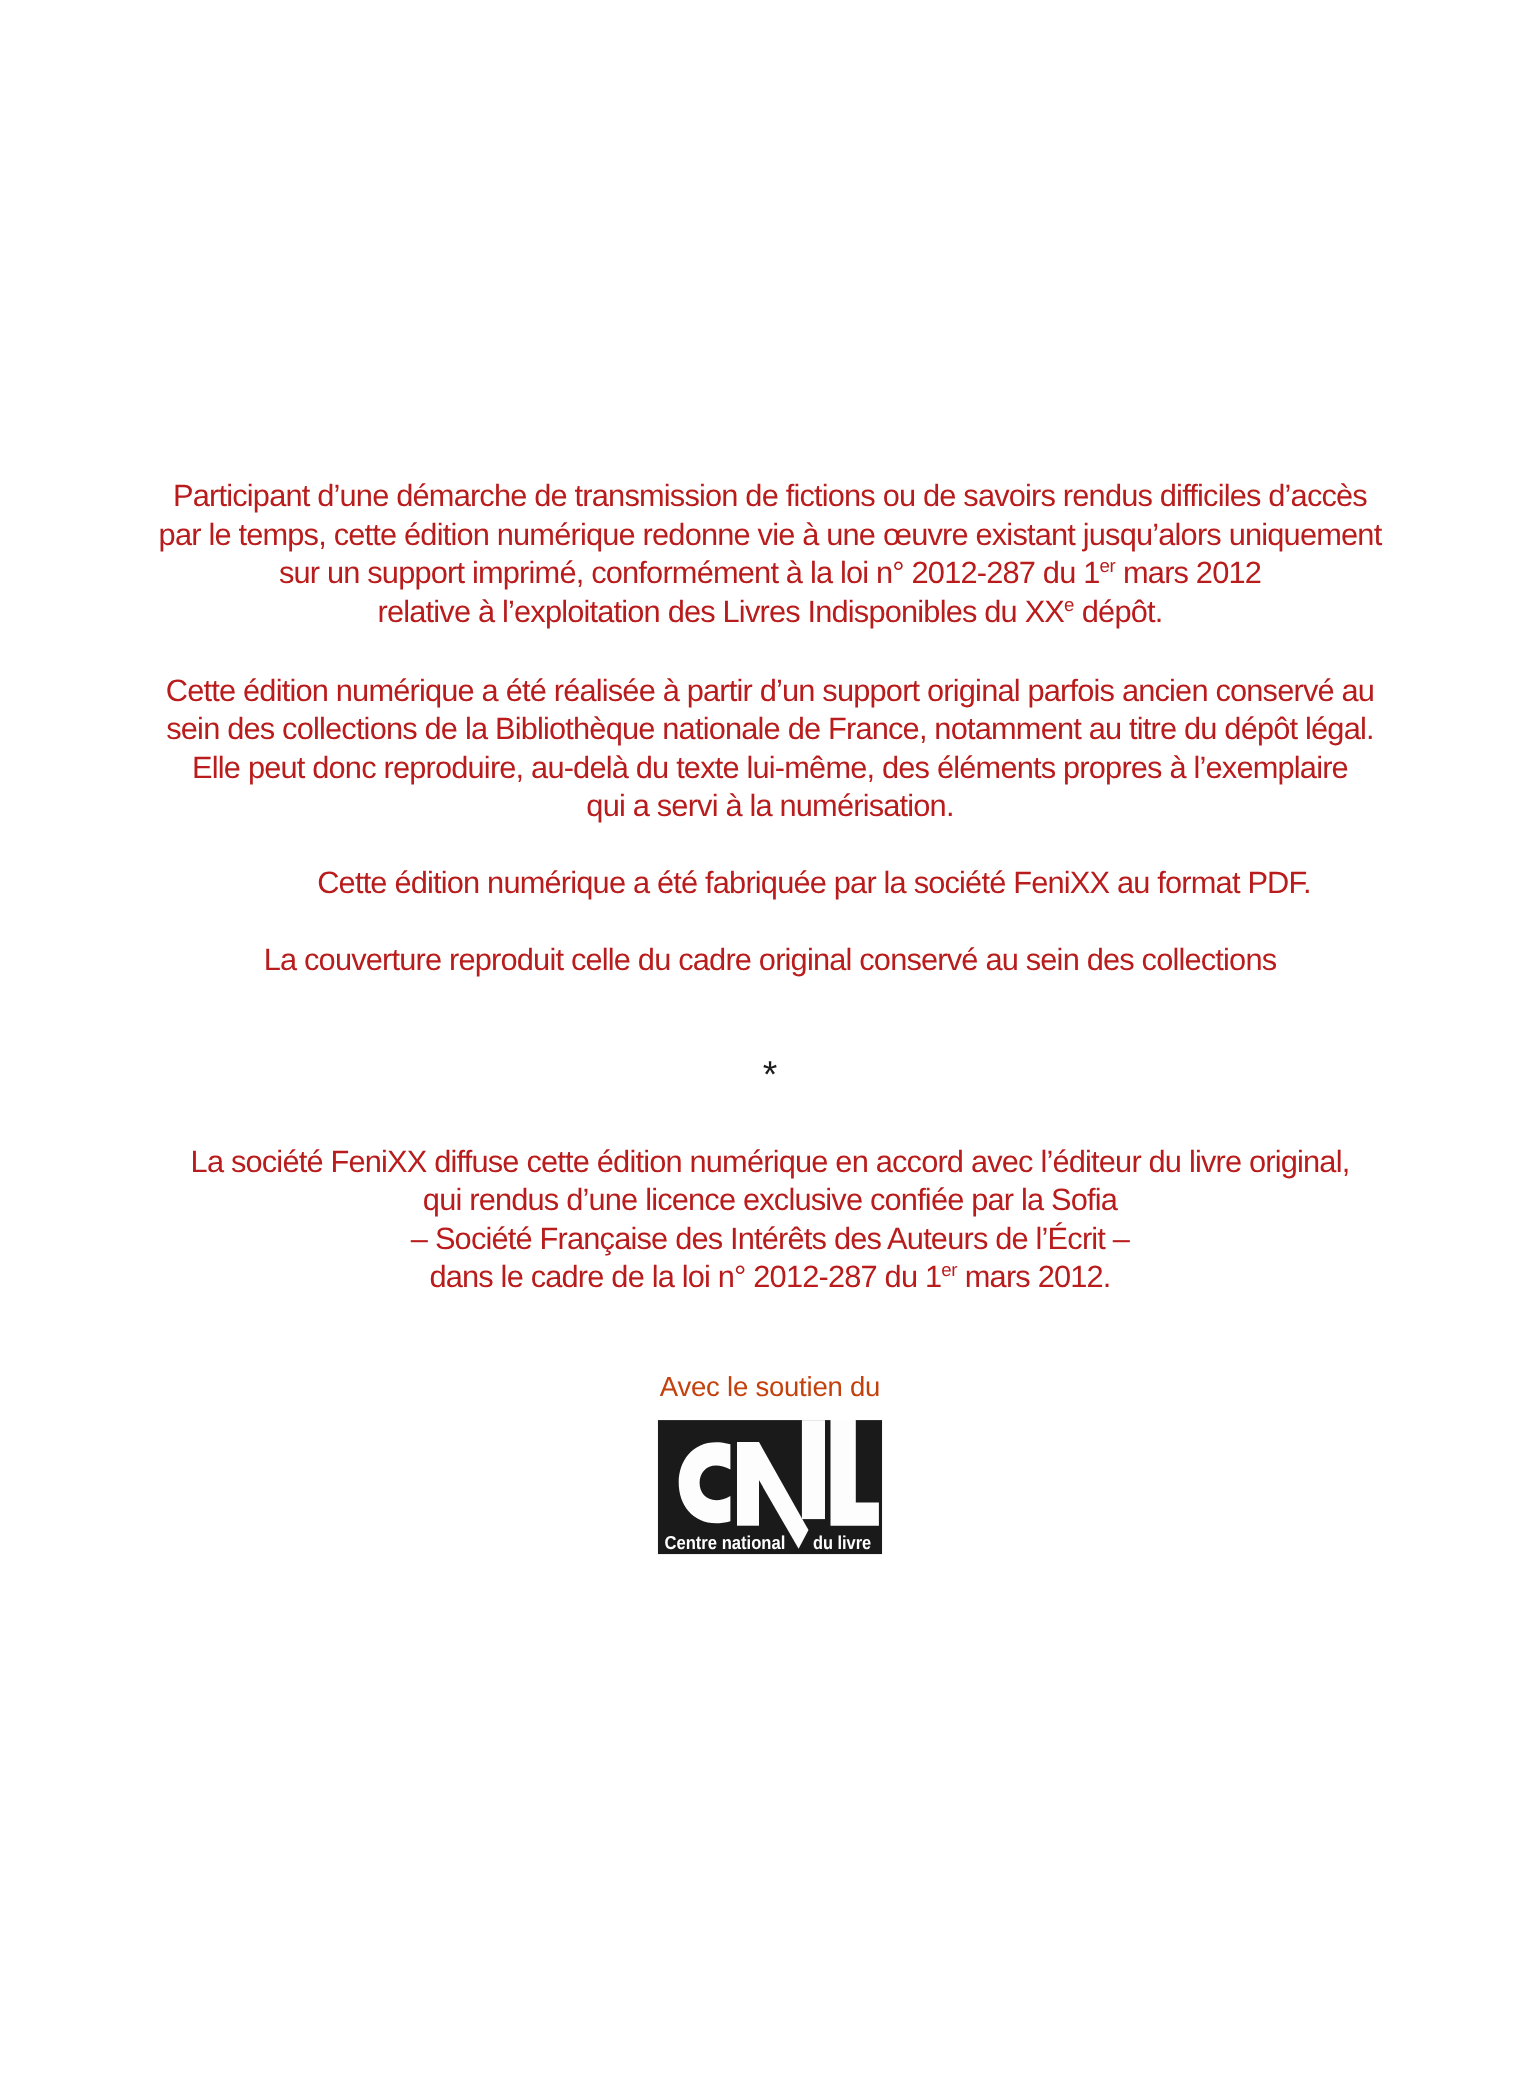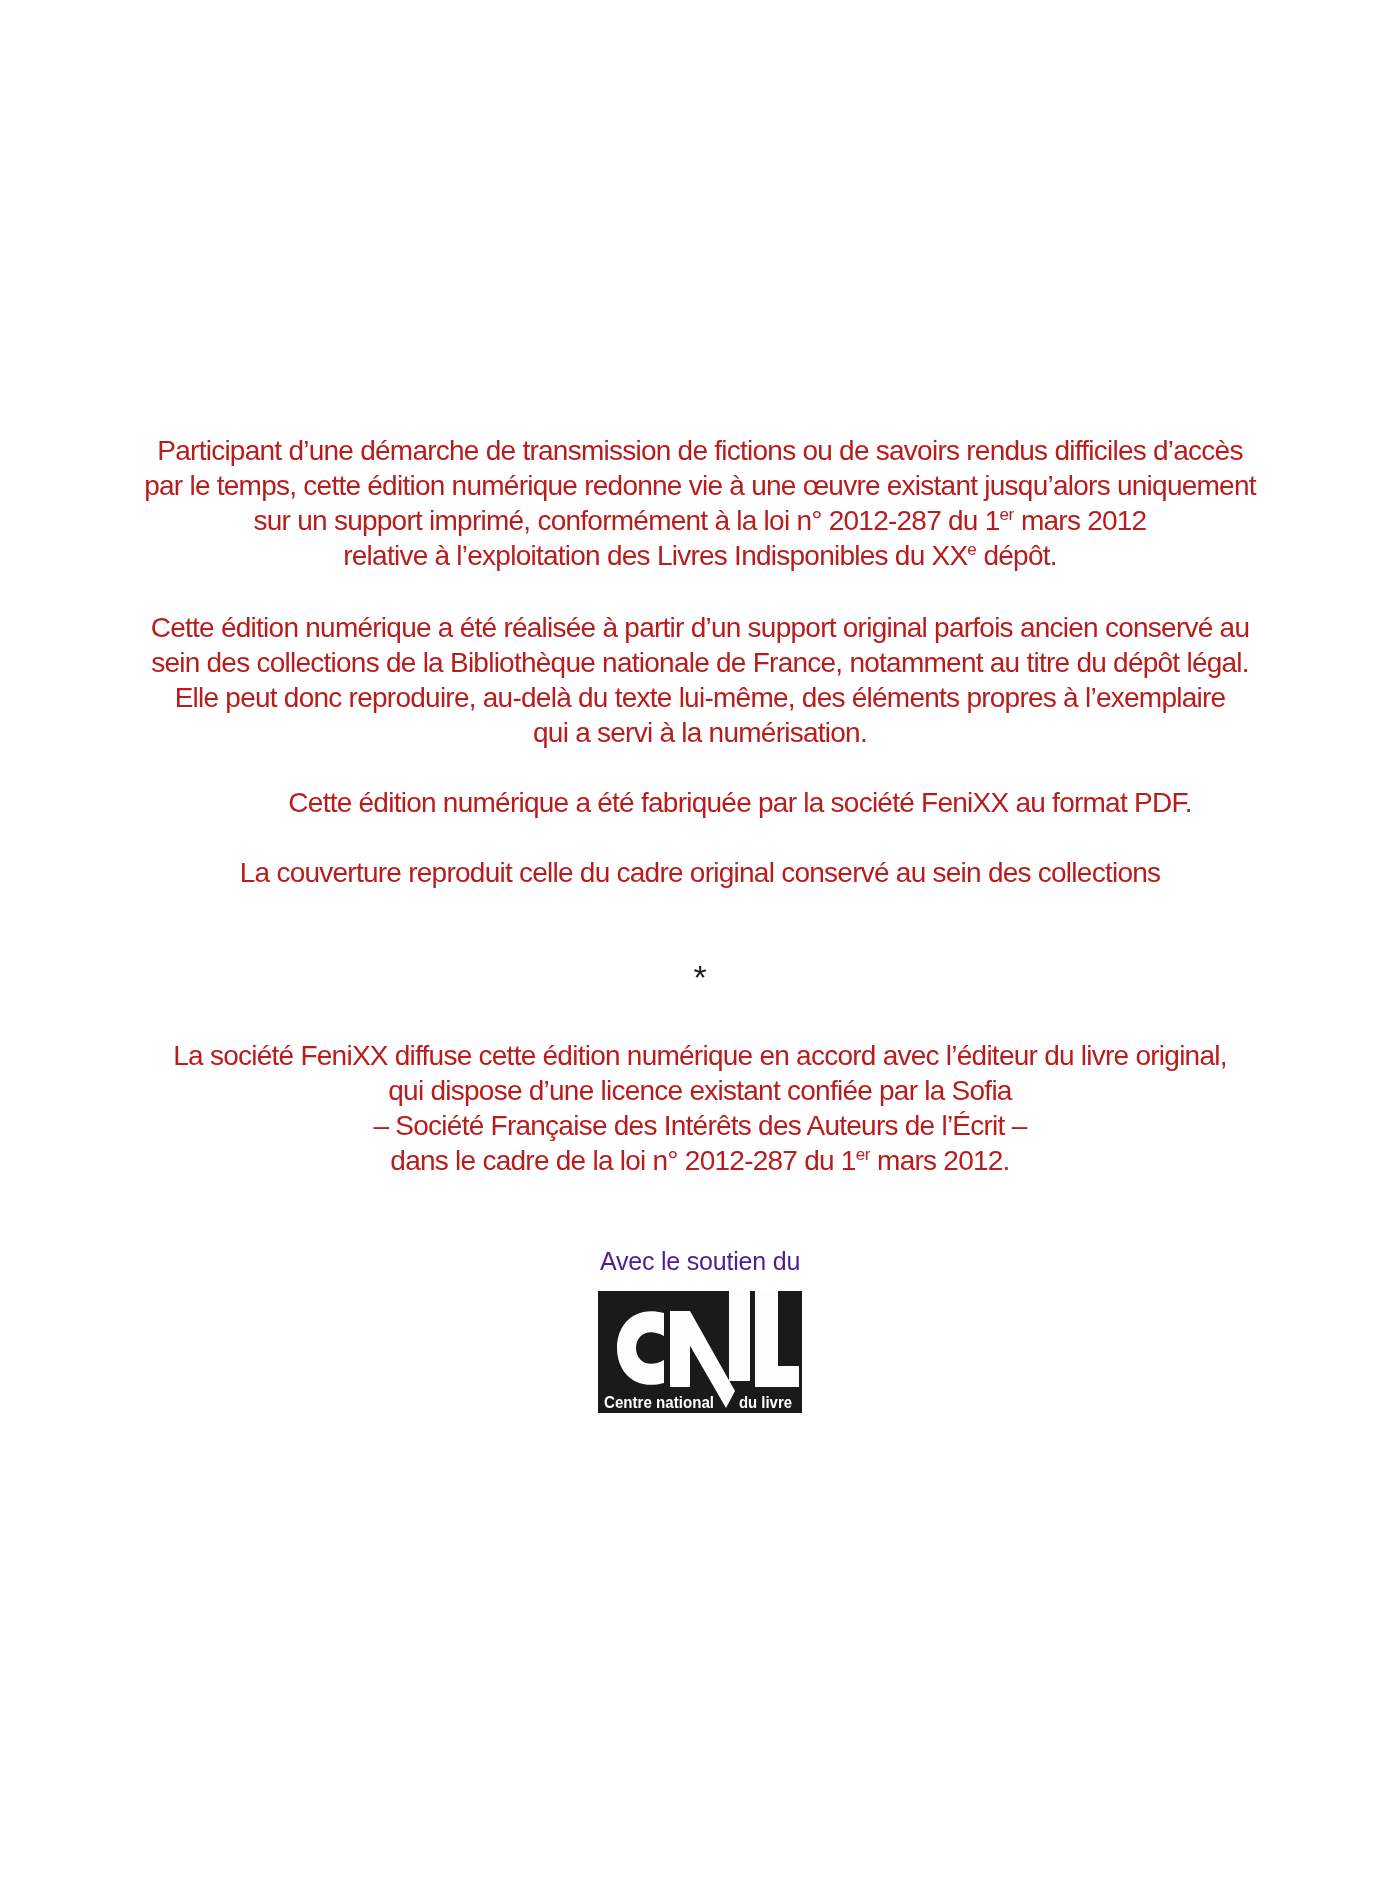--- a/index.html
+++ b/index.html
@@ -51,21 +51,21 @@
   }
   #support {
     position: absolute;
     left: 0;
     top: 1247px;
     width: 1400px;
     text-align: center;
     font-size: 25px;
     line-height: 28px;
     letter-spacing: -0.2px;
-    color: #4c1d95;
+    color: #c2410c;
   }
   #logo {
     position: absolute;
     left: 598px;
     top: 1291px;
     width: 204px;
     height: 122px;
   }
   #logo svg { display: block; }
   .logo-bg { fill: #1a1a1a; }
@@ -99,21 +99,21 @@
 </section>
 
 <section class="para" id="p4">
   <div class="line"><span>La couverture reproduit celle du cadre original conservé au sein des collections</span></div>
 </section>
 
 <div id="star">*</div>
 
 <section class="para" id="p5">
   <div class="line"><span>La société FeniXX diffuse cette édition numérique en accord avec l’éditeur du livre original,</span></div>
-  <div class="line"><span>qui dispose d’une licence existant confiée par la Sofia</span></div>
+  <div class="line"><span>qui rendus d’une licence exclusive confiée par la Sofia</span></div>
   <div class="line"><span>– Société Française des Intérêts des Auteurs de l’Écrit –</span></div>
   <div class="line"><span>dans le cadre de la loi n° 2012-287 du 1</span><span class="sup">er</span><span> mars 2012.</span></div>
 </section>
 
 <div id="support">Avec le soutien du</div>
 
 <div id="logo">
   <svg viewBox="0 0 204 122" width="204" height="122" role="img" aria-label="CNL">
     <rect class="logo-bg" x="0" y="0" width="204" height="122"></rect>
     <path class="lw" d="M66,22 C37,14 19,33 19,57 C19,81 37,100 66,92 L66,69 C50,78 38,70 38,57 C38,44 50,36 66,45 Z"></path>

